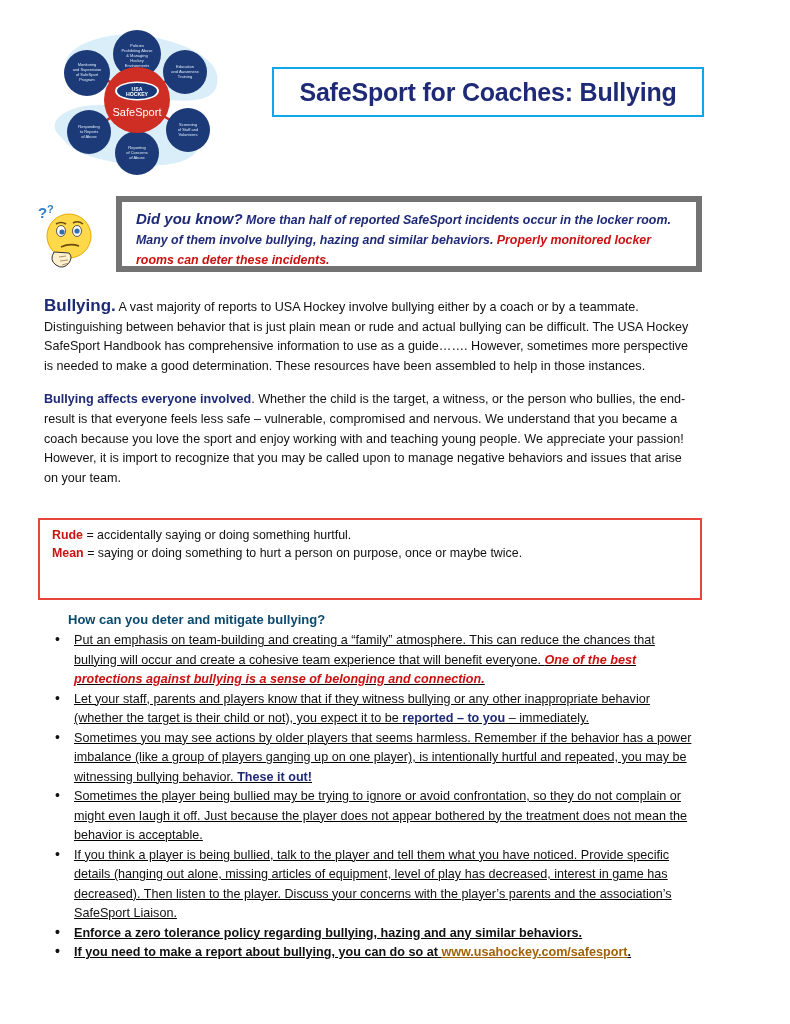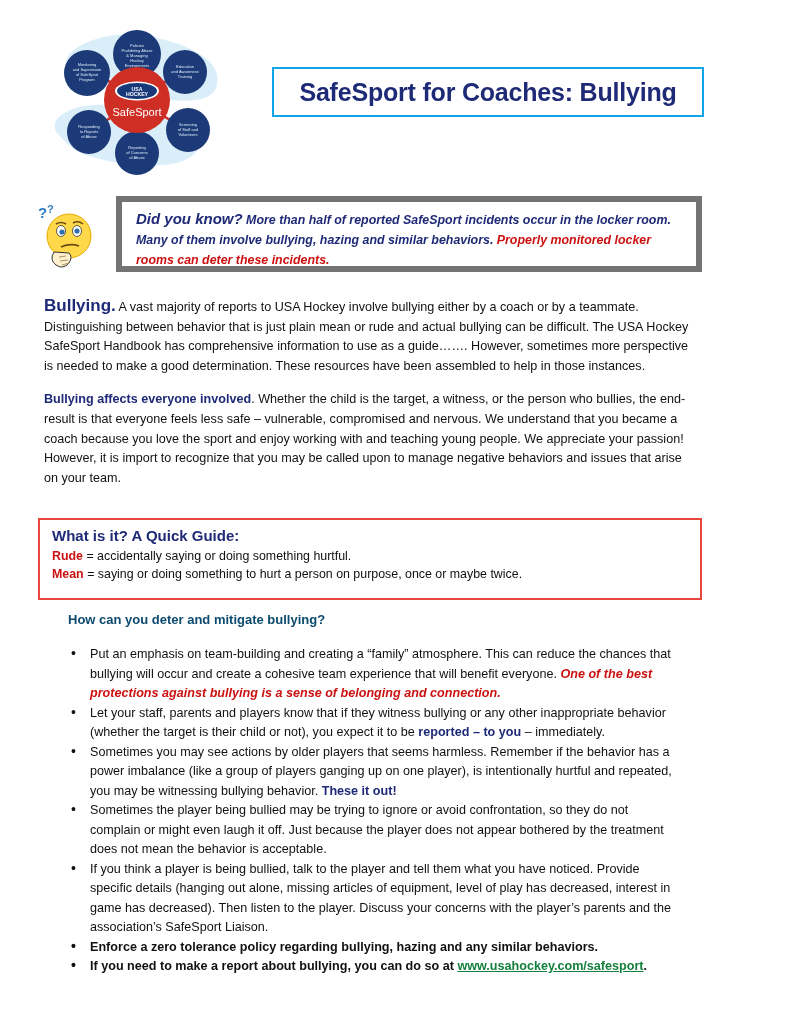--- a/index.html
+++ b/index.html
@@ -168,23 +168,24 @@
   }
   .bullets-head {
     font-size: 13px;
     font-weight: bold;
     color: #0c4a6e;
     line-height: 19px;
     margin-bottom: 2px;
     padding-left: 24px;
   }
   ul.bullets {
-    margin: 16px;
+    margin: 0;
     padding: 0;
     list-style: none;
+    text-decoration: underline;
   }
   ul.bullets > li {
     position: relative;
     padding-left: 30px;
     font-size: 12.6px;
     line-height: 19.5px;
     color: #111111;
     margin-bottom: 0px;
   }
   ul.bullets > li::before {
@@ -202,21 +203,21 @@
   .red-ital {
     color: #cc1111;
     font-weight: bold;
     font-style: italic;
   }
   .blue-bold {
     color: #1f2a77;
     font-weight: bold;
   }
   a.link {
-    color: #15803d;
+    color: #a16207;
     text-decoration: underline;
     font-weight: bold;
   }
 </style>
 </head>
 <body>
 
 <div class="page">
 
   <div class="header">
@@ -320,21 +321,20 @@
     <p class="para">
       <span class="lead-big">Bullying.</span><span>  A vast majority of reports to USA Hockey involve bullying either by a coach or by a teammate. Distinguishing between behavior that is just plain mean or rude and actual bullying can be difficult.  The USA Hockey SafeSport Handbook has comprehensive information to use as a guide……. However, sometimes more perspective is needed to make a good determination.  These resources have been assembled to help in those instances.</span>
     </p>
 
     <p class="para">
       <span class="lead-bold">Bullying affects everyone involved</span><span>.  Whether the child is the target, a witness, or the person who bullies, the end-result is that everyone feels less safe – vulnerable, compromised and nervous.  We understand that you became a coach because you love the sport and enjoy working with and teaching young people.   We appreciate your passion!  However, it is import to recognize that you may be called upon to manage negative behaviors and issues that arise on your team.</span>
     </p>
   </div>
 
   <div class="guide-box">
-    <div class="guide-title">What is it?  A Quick Guide:</div>
 
     <div class="guide-line">
       <span class="guide-key">Rude</span><span> = accidentally saying or doing something hurtful.</span>
     </div>
 
     <div class="guide-line">
       <span class="guide-key">Mean</span><span> = saying or doing something to hurt a person on purpose, once or maybe twice.</span>
     </div>
 
   </div>

